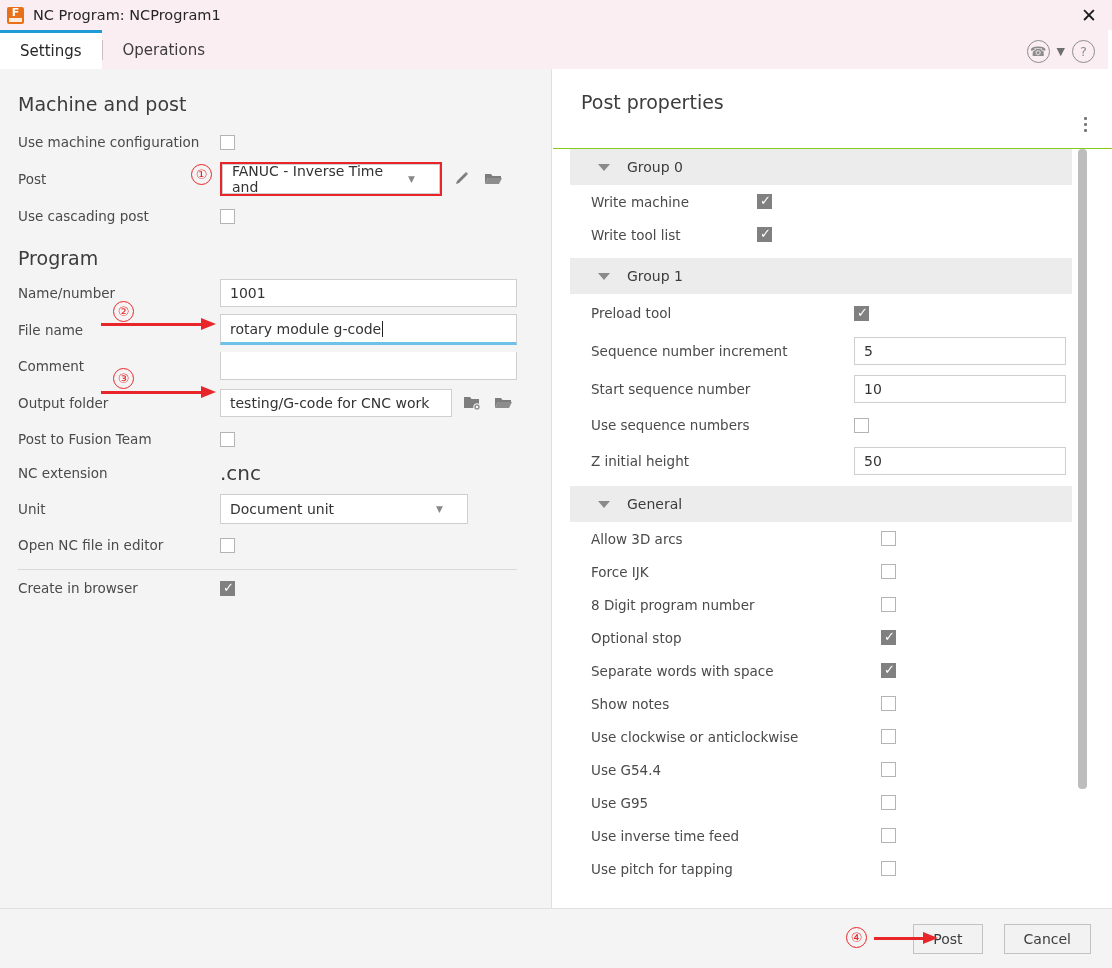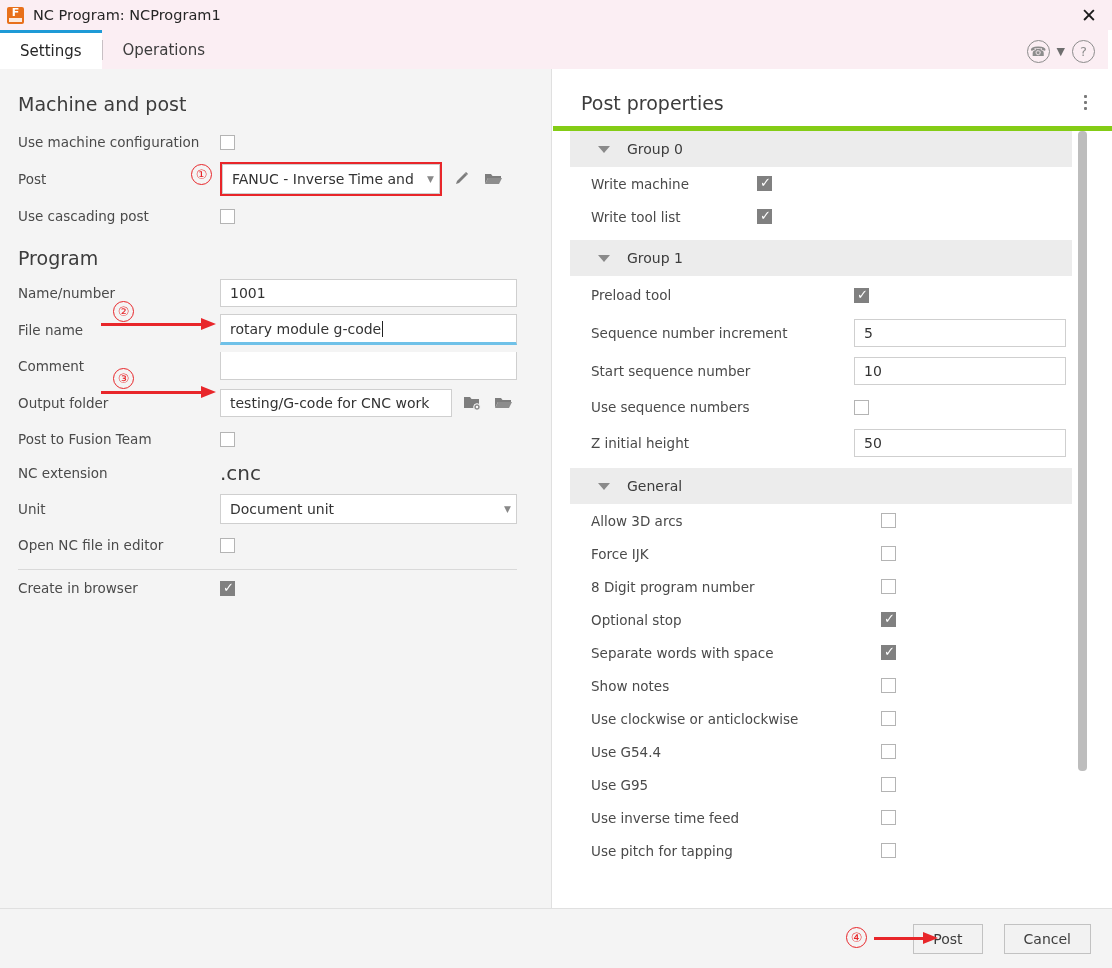--- a/index.html
+++ b/index.html
@@ -98,37 +98,38 @@
     display:flex; align-items:center; padding:0 9px;
     font-size:14px; color:#333;
   }
   .txtinput.focused { border-bottom:3px solid #6fc1e8; }
   .caret {
     display:inline-block; width:1px; height:16px; background:#222;
     margin-left:1px; vertical-align:middle;
   }
   .combo {
     height:30px; border:1px solid #cfcfcf; background:#fff;
-    display:flex; align-items:center; padding:0 5px 0 9px;
+    display:flex; align-items:center; padding:0 24px 0 9px;
     font-size:14px; color:#333;
   }
   .combo .arrow { margin-left:auto; color:#888; font-size:9px; }
 
   .red-box { border:2.5px solid #e8262a; padding:0; }
 
   .icon-btn {
     width:22px; height:22px; margin-left:9px; flex:none; cursor:pointer;
     display:flex; align-items:center; justify-content:center;
   }
   .sep-line { height:1px; background:#d9d9d9; margin:7px 18px 0 18px; width:499px; }
 
   
   .rp-head {
-    display:flex; align-items:flex-end; padding:22px 0 12px 28px;
-    border-bottom:5px solid #84cc16;
+    display:flex; align-items:flex-start; padding:22px 0 12px 28px;
+    border-bottom:1px solid #84cc16;
+    flex-direction:column;
   }
   .rp-head .t { font-size:19px; color:#3c3c3c; }
   .kebab {
     margin-left:auto; margin-right:21px; cursor:pointer;
     display:flex; flex-direction:column; gap:3px; padding:4px;
   }
   .kebab i { width:3px; height:3px; background:#7a7a7a; border-radius:1px; display:block; }
 
   .rp-scroll { position:relative; height:770px; overflow:hidden; }
   .grp-head {
@@ -288,21 +289,21 @@
     <span class="cbox"></span>
   </div>
 
   <div class="row">
     <span class="lbl">NC extension</span>
     <span style="font-size:20px;color:#3c3c3c">.cnc</span>
   </div>
 
   <div class="row" style="height:38px">
     <span class="lbl">Unit</span>
-    <span class="combo" style="width:297px">
+    <span class="combo" style="width:248px">
       <span>Document unit</span>
       <span class="arrow">▼</span>
     </span>
   </div>
 
   <div class="row">
     <span class="lbl">Open NC file in editor</span>
     <span class="cbox"></span>
   </div>
 

